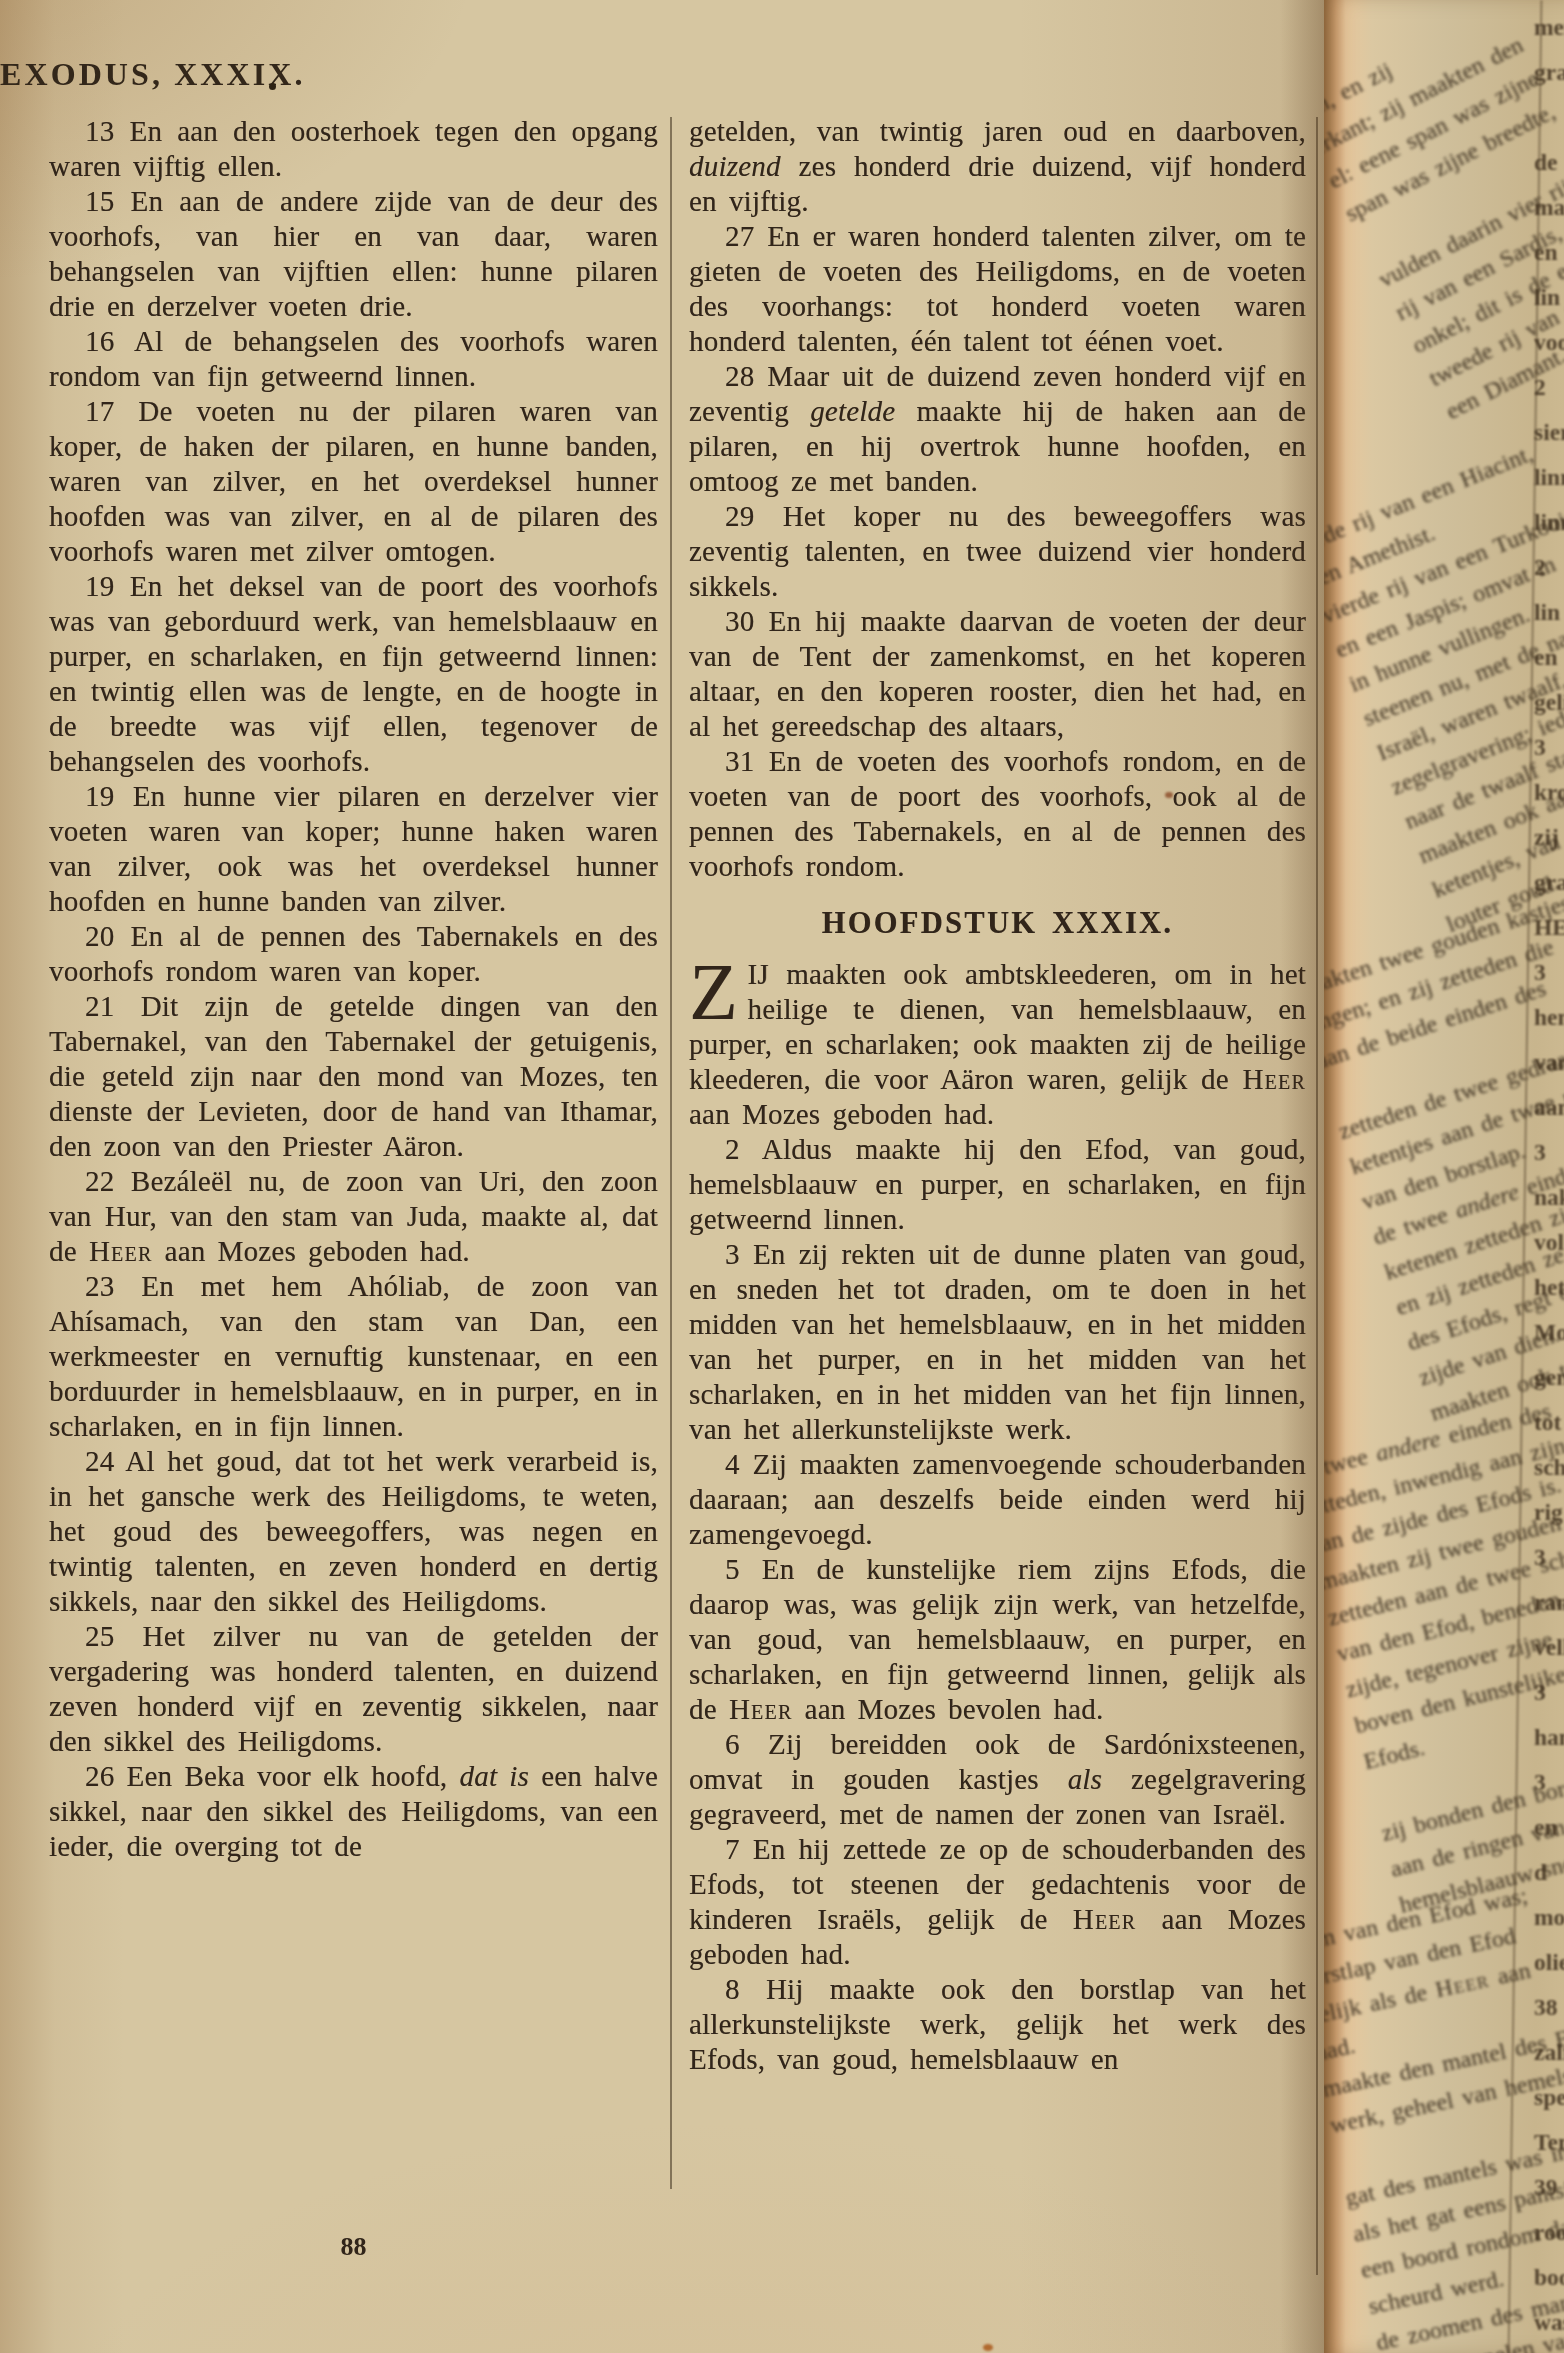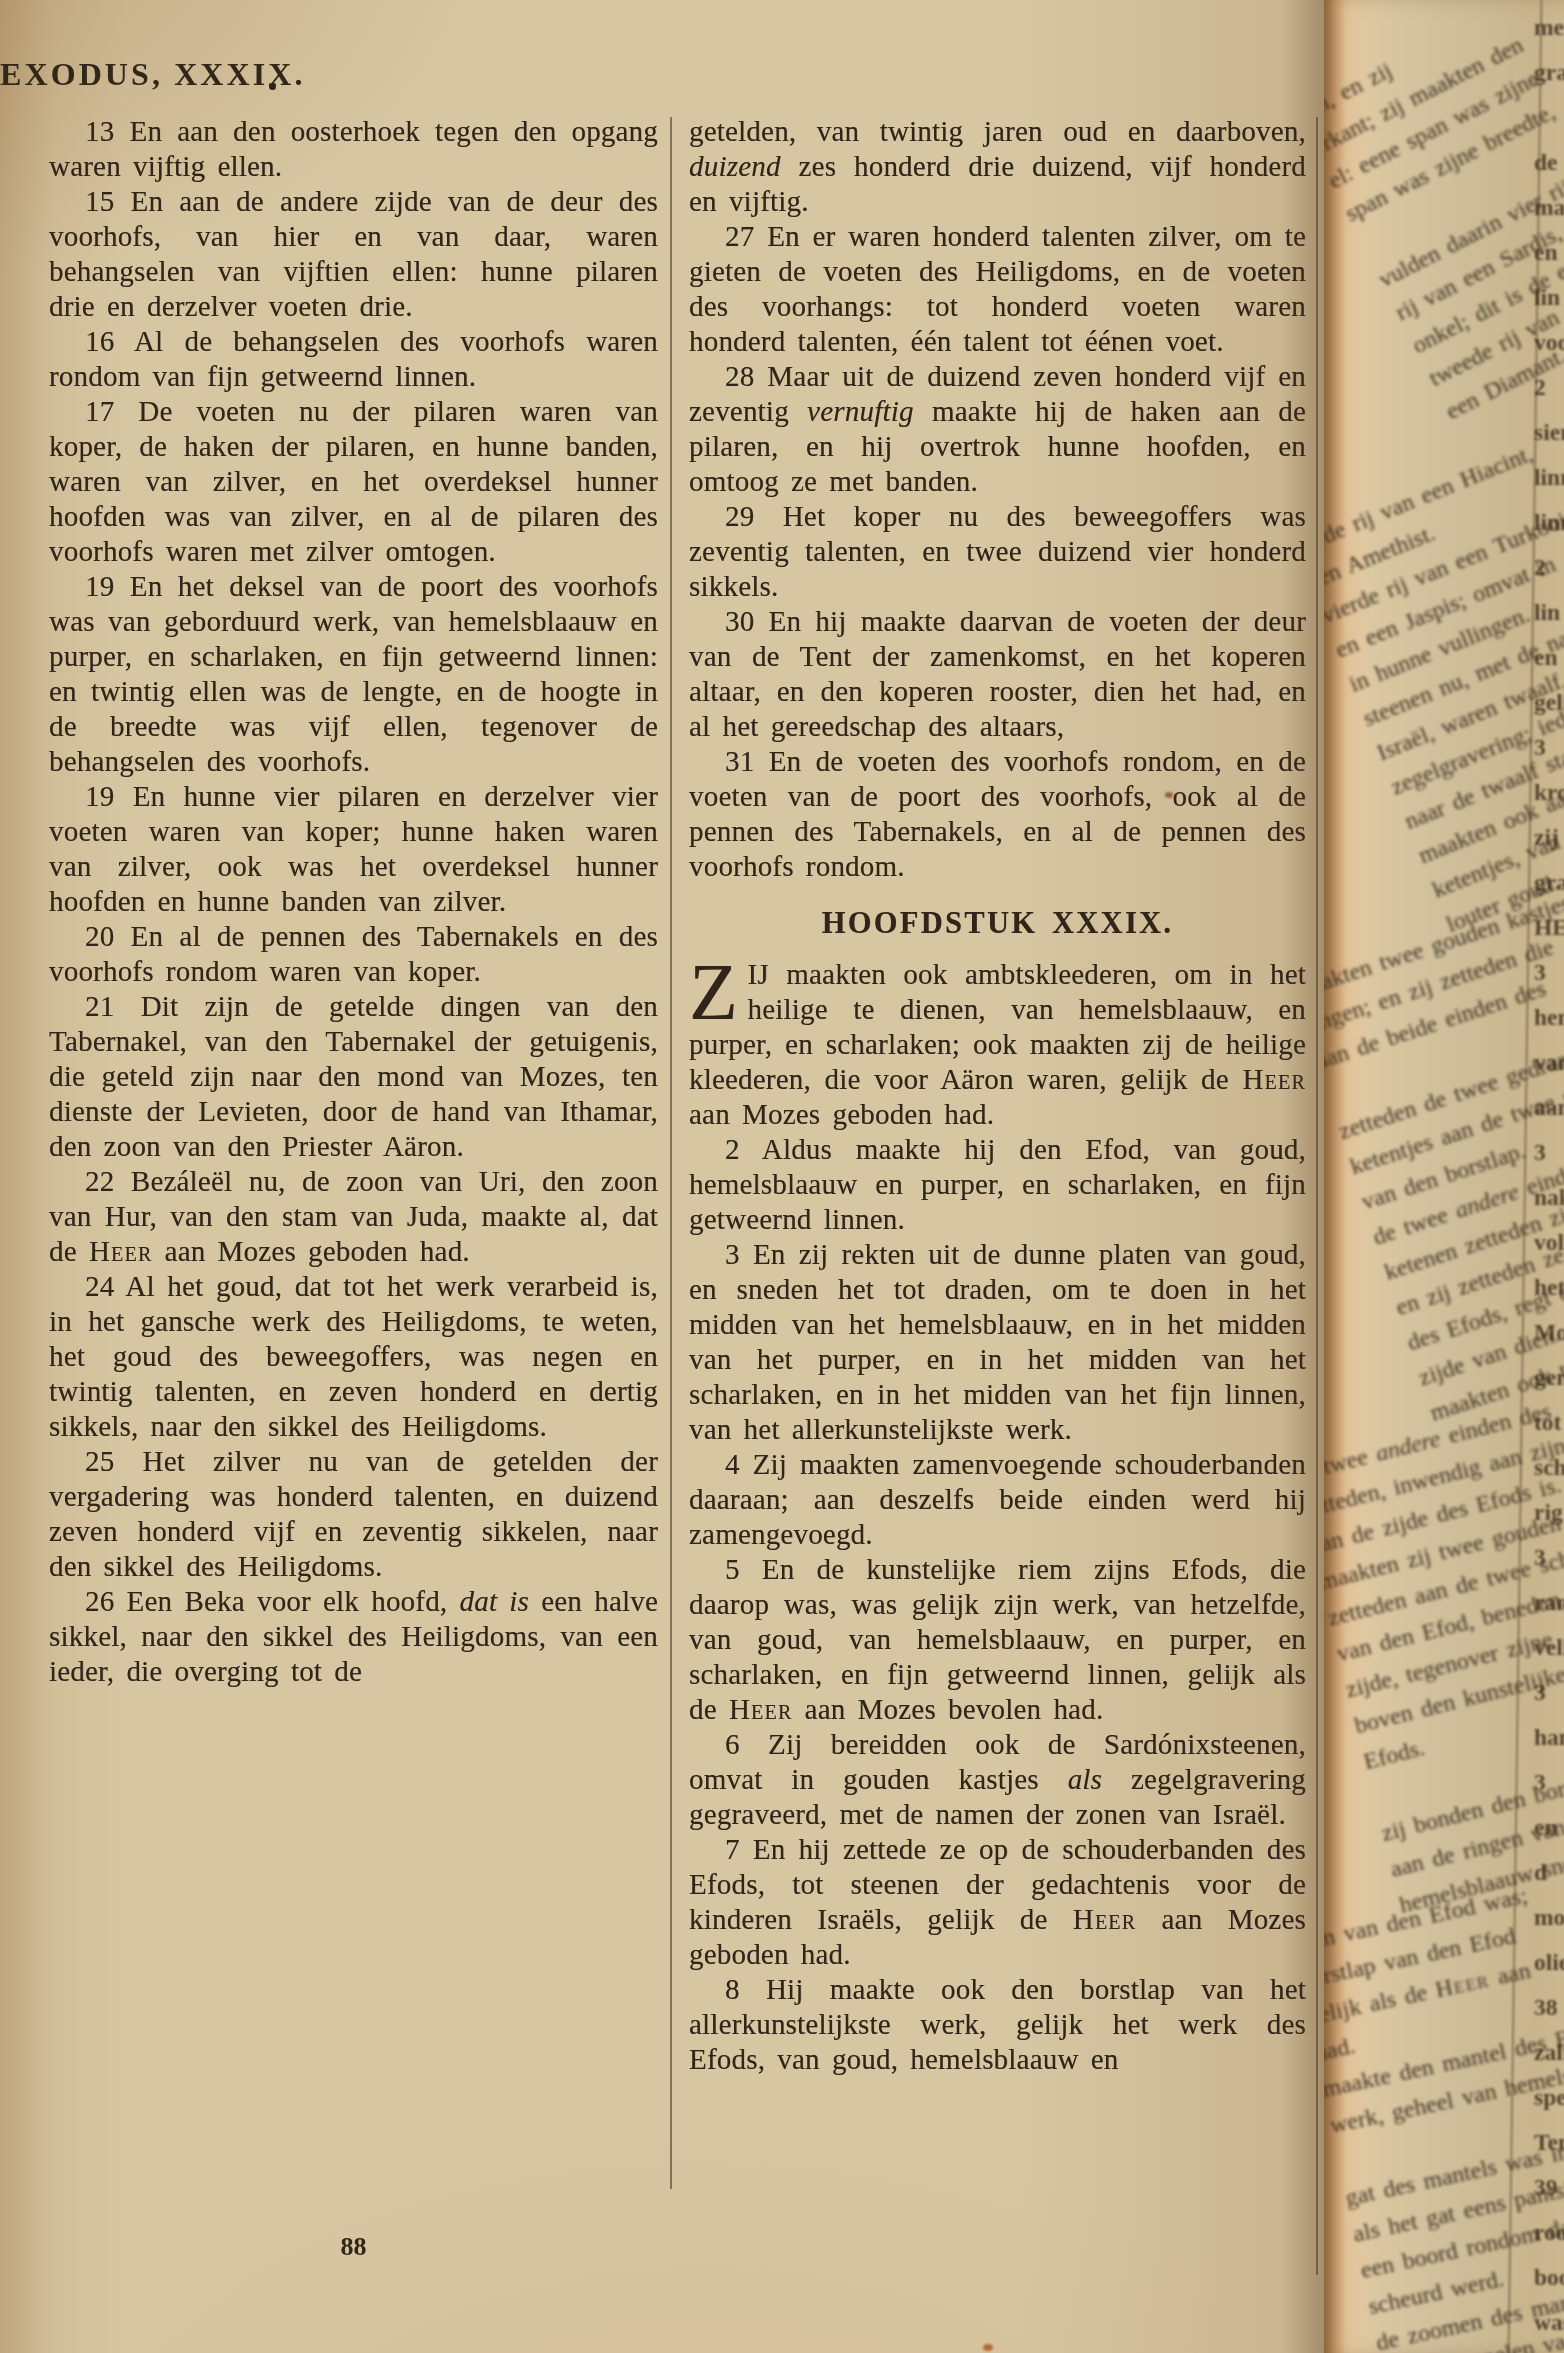--- a/index.html
+++ b/index.html
@@ -85,32 +85,33 @@
   <div class="col" id="col1">
     <p>13 En aan den oosterhoek tegen den opgang waren vijftig ellen.</p>
     <p>15 En aan de andere zijde van de deur des voorhofs, van hier en van daar, waren behangselen van vijftien ellen: hunne pilaren drie en derzelver voeten drie.</p>
     <p>16 Al de behangselen des voorhofs waren rondom van fijn getweernd linnen.</p>
     <p>17 De voeten nu der pilaren waren van koper, de haken der pilaren, en hunne banden, waren van zilver, en het overdeksel hunner hoofden was van zilver, en al de pilaren des voorhofs waren met zilver omtogen.</p>
     <p>19 En het deksel van de poort des voorhofs was van geborduurd werk, van hemelsblaauw en purper, en scharlaken, en fijn getweernd linnen: en twintig ellen was de lengte, en de hoogte in de breedte was vijf ellen, tegenover de behangselen des voorhofs.</p>
     <p>19 En hunne vier pilaren en derzelver vier voeten waren van koper; hunne haken waren van zilver, ook was het overdeksel hunner hoofden en hunne banden van zilver.</p>
     <p>20 En al de pennen des Tabernakels en des voorhofs rondom waren van koper.</p>
     <p>21 Dit zijn de getelde dingen van den Tabernakel, van den Tabernakel der getuigenis, die geteld zijn naar den mond van Mozes, ten dienste der Levieten, door de hand van Ithamar, den zoon van den Priester Aäron.</p>
     <p>22 Bezáleël nu, de zoon van Uri, den zoon van Hur, van den stam van Juda, maakte al, dat de <span class="sc">Heer</span> aan Mozes geboden had.</p>
+    <p>23 En met hem Ahóliab, de zoon van Ahísamach, van den stam van Dan, een werkmeester en vernuftig kunstenaar, en een borduurder in hemelsblaauw, en in purper, en in scharlaken, en in fijn linnen.</p>
     <p>24 Al het goud, dat tot het werk verarbeid is, in het gansche werk des Heiligdoms, te weten, het goud des beweegoffers, was negen en twintig talenten, en zeven honderd en dertig sikkels, naar den sikkel des Heiligdoms.</p>
     <p>25 Het zilver nu van de getelden der vergadering was honderd talenten, en duizend zeven honderd vijf en zeventig sikkelen, naar den sikkel des Heiligdoms.</p>
     <p>26 Een Beka voor elk hoofd, <i>dat is</i> een halve sikkel, naar den sikkel des Heiligdoms, van een ieder, die overging tot de</p>
   </div>
 
   <div class="rule" id="ruleA"></div>
   <div class="rule" id="ruleB"></div>
 
   <div class="col" id="col2">
     <p class="noind">getelden, van twintig jaren oud en daarboven, <i>duizend</i> zes honderd drie duizend, vijf honderd en vijftig.</p>
     <p>27 En er waren honderd talenten zilver, om te gieten de voeten des Heiligdoms, en de voeten des voorhangs: tot honderd voeten waren honderd talenten, één talent tot éénen voet.</p>
-    <p>28 Maar uit de duizend zeven honderd vijf en zeventig <i>vernuftig</i> maakte hij de haken aan de pilaren, en hij overtrok hunne hoofden, en omtoog ze met banden.</p>
+    <p>28 Maar uit de duizend zeven honderd vijf en zeventig <i>getelde</i> maakte hij de haken aan de pilaren, en hij overtrok hunne hoofden, en omtoog ze met banden.</p>
     <p>29 Het koper nu des beweegoffers was zeventig talenten, en twee duizend vier honderd sikkels.</p>
     <p>30 En hij maakte daarvan de voeten der deur van de Tent der zamenkomst, en het koperen altaar, en den koperen rooster, dien het had, en al het gereedschap des altaars,</p>
     <p>31 En de voeten des voorhofs rondom, en de voeten van de poort des voorhofs, ook al de pennen des Tabernakels, en al de pennen des voorhofs rondom.</p>
     <p class="chapter-heading">HOOFDSTUK XXXIX.</p>
     <p class="noind">
       <span class="dropcap">Z</span><span>IJ maakten ook ambtskleederen, om in het heilige te dienen, van hemelsblaauw, en purper, en scharlaken; ook maakten zij de heilige kleederen, die voor Aäron waren, gelijk de <span class="sc">Heer</span> aan Mozes geboden had.</span>
     </p>
     <p>2 Aldus maakte hij den Efod, van goud, hemelsblaauw en purper, en scharlaken, en fijn getweernd linnen.</p>
     <p>3 En zij rekten uit de dunne platen van goud, en sneden het tot draden, om te doen in het midden van het hemelsblaauw, en in het midden van het purper, en in het midden van het scharlaken, en in het midden van het fijn linnen, van het allerkunstelijkste werk.</p>
     <p>4 Zij maakten zamenvoegende schouderbanden daaraan; aan deszelfs beide einden werd hij zamengevoegd.</p>

